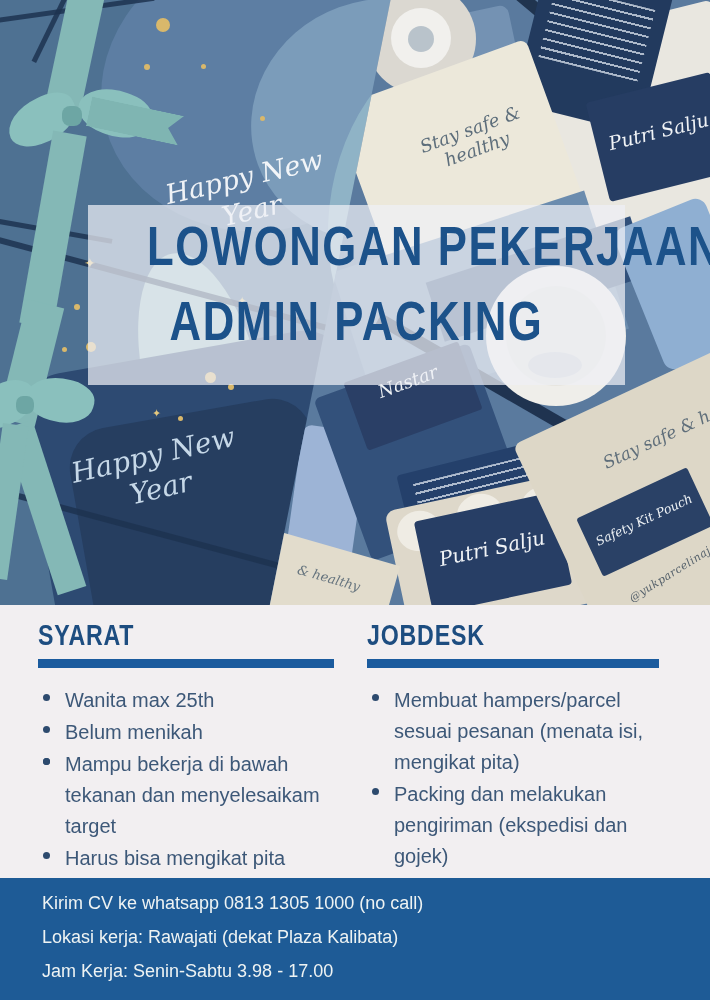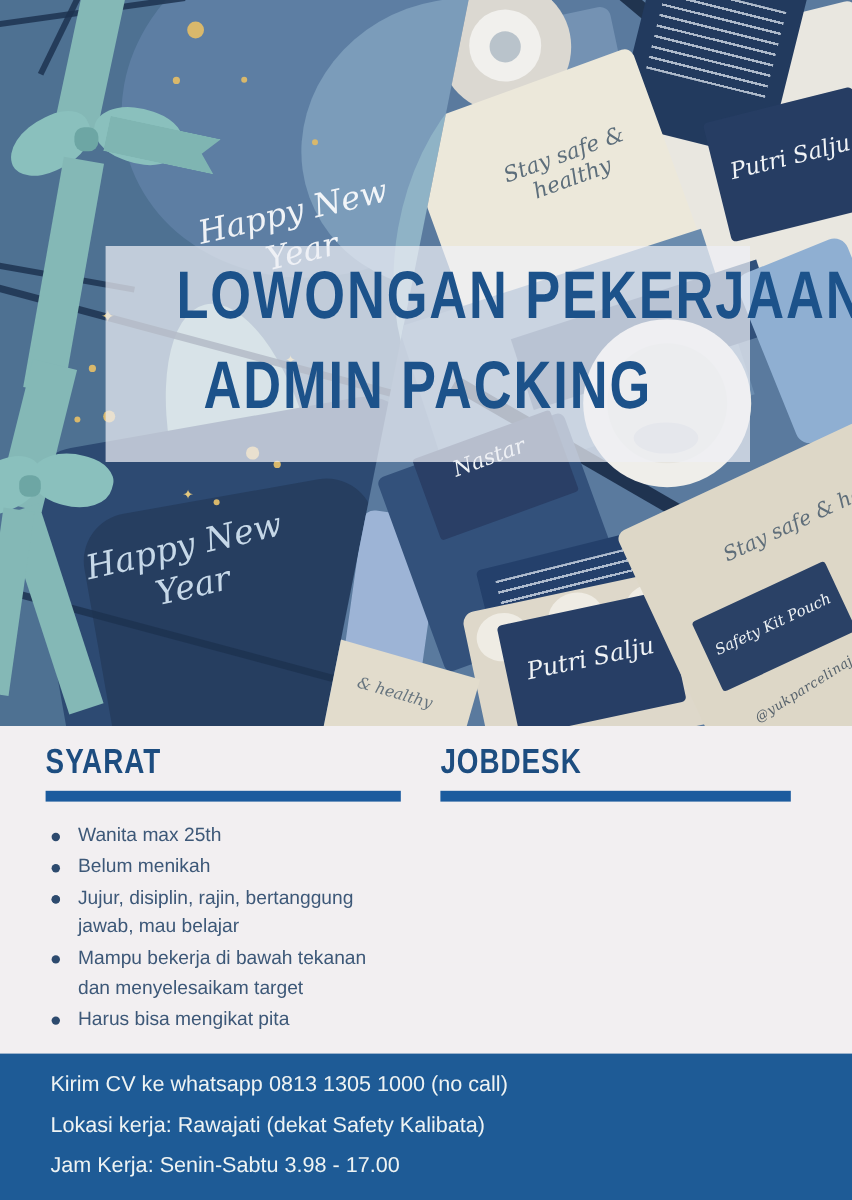--- a/index.html
+++ b/index.html
@@ -97,21 +97,21 @@
   .title-line{display:block;font-weight:bold;font-size:56px;line-height:75px;letter-spacing:2px;
     transform:scaleX(.78);white-space:nowrap;}
   
   .content{position:absolute;left:0;top:605px;width:710px;height:197px;background:#f2eff1;}
   .col{position:absolute;top:14px;}
   .col-left{left:38px;width:296px;}
   .col-right{left:367px;width:292px;}
   .sec-head{margin:0;color:#1d4d80;font-size:29px;font-weight:bold;letter-spacing:1px;
     transform:scaleX(.8);transform-origin:left;white-space:nowrap;}
   .sec-bar{height:9px;background:#1b5b9e;margin-top:7px;}
-  ul.blist{list-style:none;margin:17px 0 0;padding:0;color:#3d5878;font-size:16px;line-height:1.55;}
+  ul.blist{list-style:none;margin:17px 0 0;padding:0;color:#3d5878;font-size:20px;line-height:1.55;}
   ul.blist li{position:relative;padding-left:27px;margin-bottom:1px;}
   .dot{position:absolute;left:5px;top:9px;width:7px;height:7px;border-radius:50%;background:#2d4a6e;}
   
   .footer{position:absolute;left:0;top:878px;width:710px;height:122px;background:#1e5b96;color:#eef3f3;box-sizing:border-box;
     padding:15px 30px 0 42px;font-size:18px;}
   .f-line{margin-bottom:13px;white-space:nowrap;}
 </style>
 </head>
 <body>
 
@@ -214,31 +214,35 @@
 
   <div class="content">
 
     <div class="col col-left">
       <h2 class="sec-head">SYARAT</h2>
       <div class="sec-bar"></div>
       <ul class="blist">
         <li><span class="dot"></span><span>Wanita max 25th</span></li>
         <li><span class="dot"></span><span>Belum menikah</span></li>
         <li><span class="dot"></span></li>
-        <li><span class="dot"></span><span>Jujur, disiplin, rajin, bertanggung jawab, mau belajar</span></li>
         <li><span class="dot"></span><span>Mampu bekerja di bawah tekanan dan menyelesaikam target</span></li>
         <li><span class="dot"></span><span>Harus bisa mengikat pita</span></li>
       </ul>
     </div>
 
     <div class="col col-right">
       <h2 class="sec-head">JOBDESK</h2>
       <div class="sec-bar"></div>
+      <ul class="blist">
+        <li><span class="dot"></span><span>Membuat hampers/parcel sesuai pesanan (menata isi, mengikat pita)</span></li>
+        <li><span class="dot"></span><span>Packing dan melakukan pengiriman (ekspedisi dan gojek)</span></li>
+        <li><span class="dot"></span><span>Stock opname barang</span></li>
+      </ul>
     </div>
   </div>
 
   <div class="footer">
     <div class="f-line">Kirim CV ke whatsapp 0813 1305 1000 (no call)</div>
-    <div class="f-line">Lokasi kerja: Rawajati (dekat Safety Kalibata)</div>
+    <div class="f-line">Lokasi kerja: Rawajati (dekat Plaza Kalibata)</div>
     <div class="f-line">Jam Kerja: Senin-Sabtu 3.98 - 17.00</div>
   </div>
 
 </div>
 
 </body></html>

